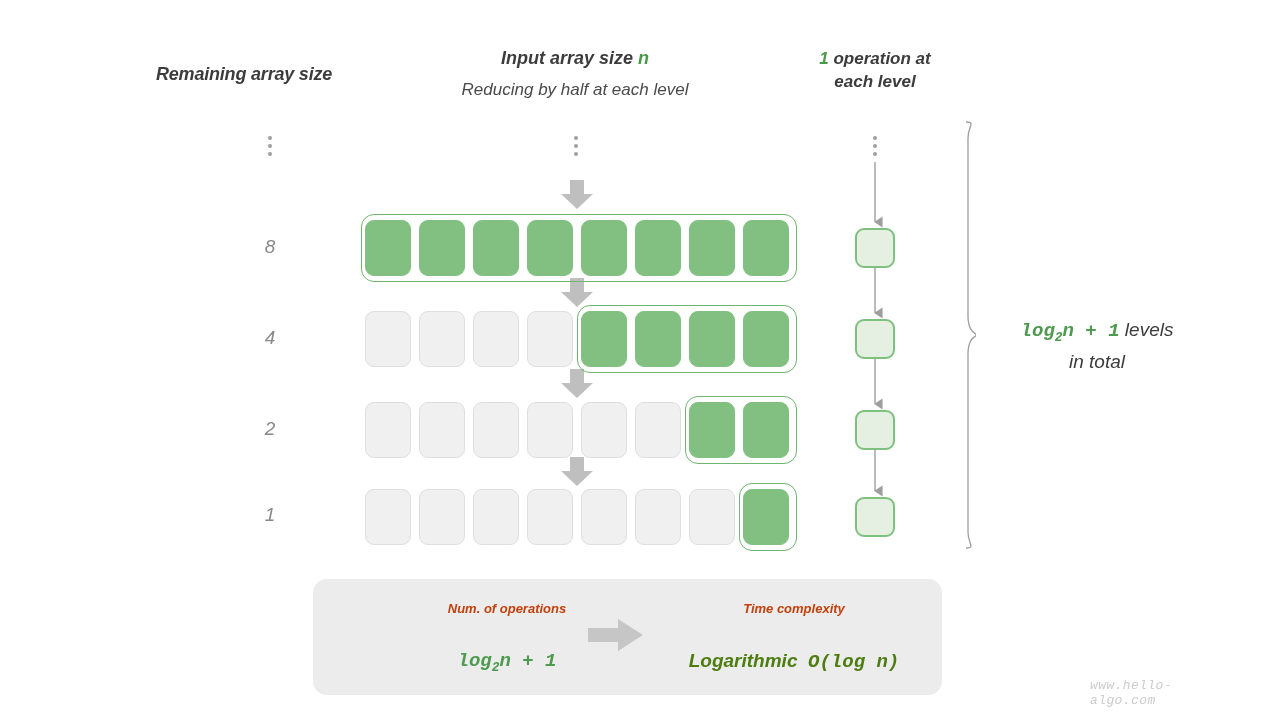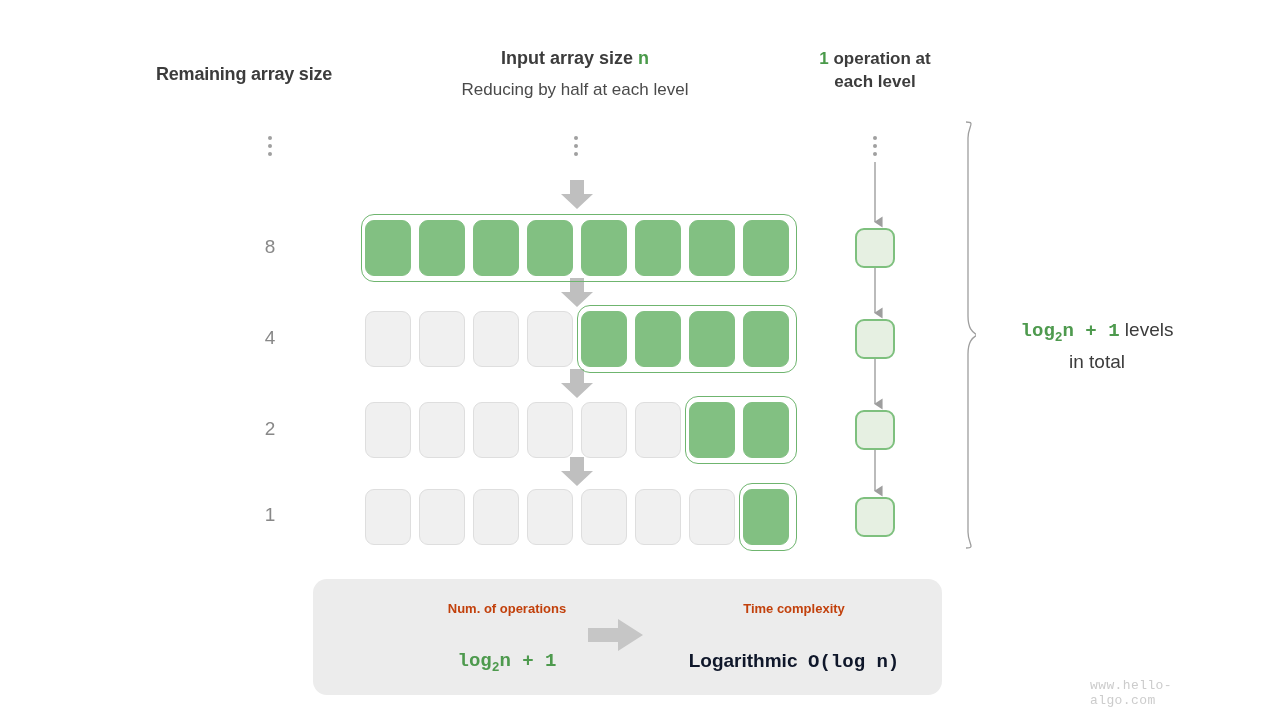--- a/index.html
+++ b/index.html
@@ -1,21 +1,21 @@
 <!DOCTYPE html>
 <html><head>
 <meta charset="utf-8">
 <style>
   html,body{margin:0;padding:0;}
   body{
     width:1280px;height:720px;background:#ffffff;
     font-family:"Liberation Sans",sans-serif;
     overflow:hidden;position:relative;
   }
-  #stage{position:absolute;left:0;top:0;width:1147px;height:720px;}
+  #stage{position:absolute;left:0;top:0;width:1147px;height:720px;font-style:italic;}
 
   
   .hdr{position:absolute;color:#3c3c3c;}
   .hdr-bold{font-weight:bold;}
   .accent{color:#4a9a4a;}
 
   #hdr-remaining{
     left:156px;top:64px;width:230px;text-align:left;
     font-size:18px;font-weight:bold;letter-spacing:-.2px;
   }
@@ -84,21 +84,21 @@
   #summary{
     position:absolute;left:313px;top:579px;width:629px;height:116px;
     background:#ececec;border-radius:14px;
   }
   .sum-col{position:absolute;top:22px;text-align:center;}
   #sum-left{left:24px;width:340px;}
   #sum-right{left:352px;width:258px;}
   .sum-title{font-size:13px;font-weight:bold;color:#c2410c;}
   .sum-val{margin-top:34px;font-size:19px;font-weight:bold;}
   .sum-val.green{color:#4e9a4e;}
-  .sum-val.teal{color:#0f172a;}
+  .sum-val.teal{color:#4d7c0f;}
   .mono{font-family:"Liberation Mono","DejaVu Sans Mono",monospace;}
   #sum-arrow{position:absolute;left:588px;top:618px;width:56px;height:34px;}
 
   
   #watermark{
     position:absolute;left:1090px;top:678px;
     font-family:"Liberation Mono","DejaVu Sans Mono",monospace;
     font-size:13px;color:#cccccc;letter-spacing:.4px;
   }
   sub{font-size:.68em;}

